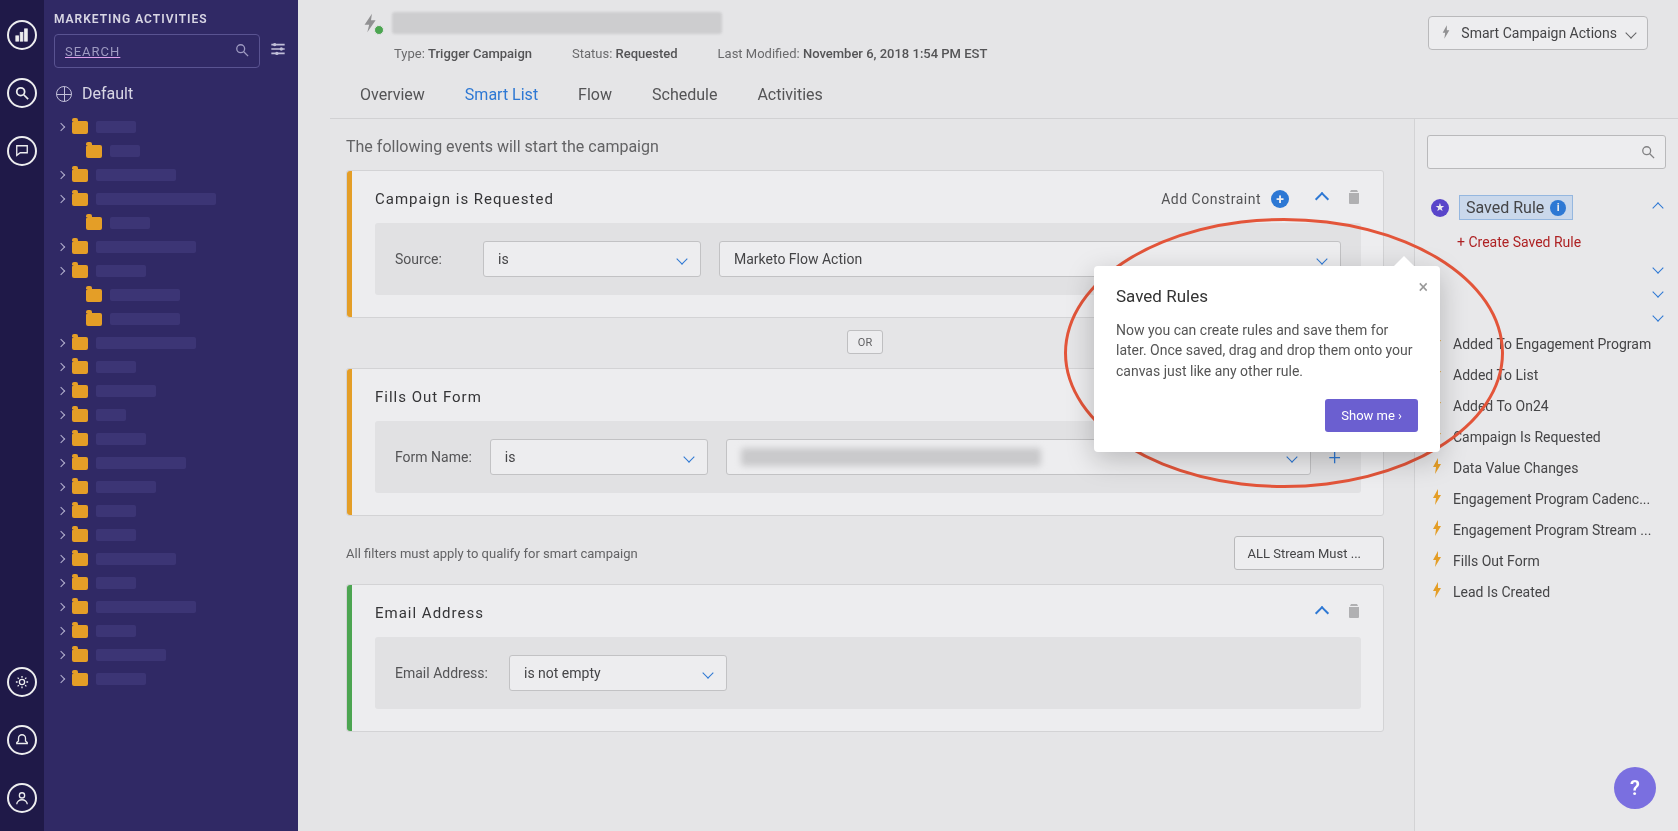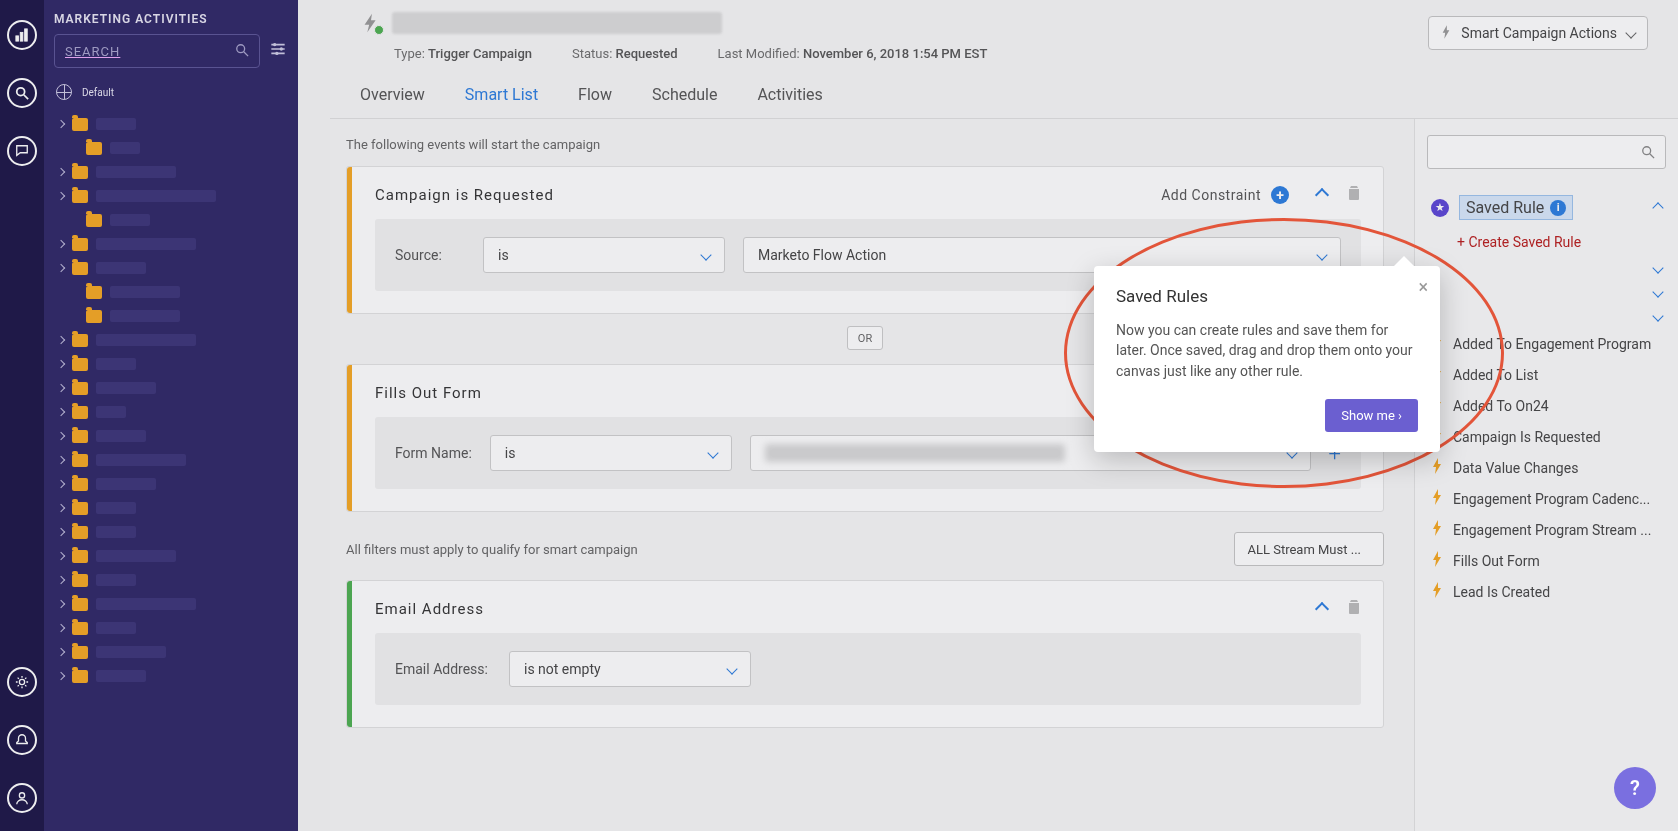--- a/index.html
+++ b/index.html
@@ -13,21 +13,21 @@
 
 
 .sidebar { position: absolute; left: 44px; top: 0; width: 254px; height: 831px; background: #2d2566; color: #fff; display: flex; flex-direction: column; }
 .sidebar-header { padding: 12px 10px 8px 10px; font-size: 12px; letter-spacing: 1px; font-weight: 600; color: #e8e6f3; }
 .search-row { display: flex; align-items: center; padding: 0 10px 10px 10px; gap: 8px; }
 .search-box { flex: 1; height: 34px; border: 1px solid #5b5497; border-radius: 4px; display: flex; align-items: center; padding: 0 10px; }
 .search-box input { flex: 1; background: transparent; border: none; color: #f0abfc; font-size: 13px; letter-spacing: 1px; outline: none; text-decoration: underline; }
 .search-box input::placeholder { color: #a7a3cc; }
 .search-box .sicon { color: #a7a3cc; }
 .settings-icon { color: #cfcce6; cursor: pointer; }
-.default-row { display:flex; align-items:center; gap:10px; padding: 6px 10px 10px 12px; color: #e8e6f3; font-size:10px; }
+.default-row { display:flex; align-items:center; gap:10px; padding: 6px 10px 10px 12px; color: #e8e6f3; font-size:16px; }
 .globe-icon { width:16px; height:16px; border:1.5px solid #cfcce6; border-radius:50%; position:relative; }
 .globe-icon::before { content:""; position:absolute; inset:0; border-left:1px solid #cfcce6; left:50%; }
 .globe-icon::after { content:""; position:absolute; left:0; right:0; top:50%; border-top:1px solid #cfcce6; }
 .tree { flex:1; overflow:hidden; padding: 2px 0; }
 .tree-row { display:flex; align-items:center; height:24px; padding-left:14px; gap:8px; cursor:pointer; }
 .tree-row .caret { width:6px; height:6px; border-right:1.5px solid #cfcce6; border-bottom:1.5px solid #cfcce6; transform: rotate(-45deg); opacity:.9; }
 .tree-row.no-caret .caret { visibility:hidden; }
 .folder-icon { width:16px; height:13px; background:#f5a721; border-radius:2px; position:relative; }
 .folder-icon::before { content:""; position:absolute; top:-3px; left:0; width:6px; height:3px; background:#f5a721; border-radius:2px 2px 0 0; }
 .tree-row .redact { height:12px; background:#3a3378; border-radius:2px; }
@@ -49,38 +49,38 @@
 
 .tabs { display:flex; gap:40px; padding: 0 30px; border-bottom:1px solid #e0e0e0; }
 .tab { padding: 12px 0 14px 0; font-size:16px; color:#555; cursor:pointer; }
 .tab.active { color:#2a7de1; }
 
 
 .content-row { flex:1; display:flex; overflow:hidden; }
 .canvas { flex:1; overflow:auto; padding: 18px 30px 30px 16px; }
 .right-panel { width:264px; border-left:1px solid #e3e3e3; background:#fafafa; padding: 16px 12px; overflow:auto; }
 
-.hint { font-size:13px; color:#666; margin: 0 0 14px 0; }
+.hint { font-size:16px; color:#666; margin: 0 0 14px 0; }
 
 
 .card { background:#fff; border:1px solid #e3e3e3; border-radius:3px; margin-bottom:20px; position:relative; }
 .card .stripe { position:absolute; left:0; top:0; bottom:0; width:5px; border-radius:3px 0 0 3px; }
 .card.trigger .stripe { background:#f5a721; }
 .card.filter .stripe { background:#4caf50; }
 .card-head { display:flex; align-items:center; padding: 18px 22px 14px 28px; }
 .card-title { flex:1; font-size:15px; letter-spacing:1px; color:#333; }
 .add-constraint { color:#555; font-size:14px; letter-spacing:0.5px; margin-right:10px; }
 .plus-circle { width:18px; height:18px; border-radius:50%; background:#2a7de1; color:#fff; display:inline-flex; align-items:center; justify-content:center; font-size:14px; font-weight:700; cursor:pointer; margin-right:28px; }
 .collapse-caret { width:10px; height:10px; border-right:2px solid #2a7de1; border-bottom:2px solid #2a7de1; transform:rotate(-135deg); cursor:pointer; margin-right:20px; }
 .trash-icon { color:#aaa; cursor:pointer; }
 .card-body { background:#f2f2f2; margin: 0 22px 22px 28px; border-radius:3px; padding:18px 20px; display:flex; align-items:center; gap:18px; }
 .card-body .lbl { color:#555; font-size:14px; min-width:70px; }
 .select { height:36px; background:#fff; border:1px solid #d0d0d0; border-radius:3px; display:flex; align-items:center; justify-content:space-between; padding:0 14px; font-size:14px; color:#444; cursor:pointer; }
 .select .chev-down { width:8px; height:8px; border-right:1.5px solid #2a7de1; border-bottom:1.5px solid #2a7de1; transform:rotate(45deg); margin-left:12px; }
-.select.small { width:242px; }
+.select.small { width:218px; }
 .select.wide { flex:1; }
 .plus-plain { color:#2a7de1; font-size:22px; cursor:pointer; font-weight:300; }
 
 .or-chip { width:36px; height:24px; border:1px solid #ccc; border-radius:3px; margin:-8px auto 14px auto; display:flex; align-items:center; justify-content:center; font-size:11px; color:#666; background:#fff; }
 
 .filter-bar { display:flex; align-items:center; margin: 6px 0 14px 0; }
 .filter-bar .txt { flex:1; font-size:13px; color:#666; }
 .filter-select { height:34px; border:1px solid #c6c6c6; border-radius:3px; background:#fff; display:flex; align-items:center; padding:0 12px; font-size:13px; color:#444; cursor:pointer; gap:10px; }
 
 

